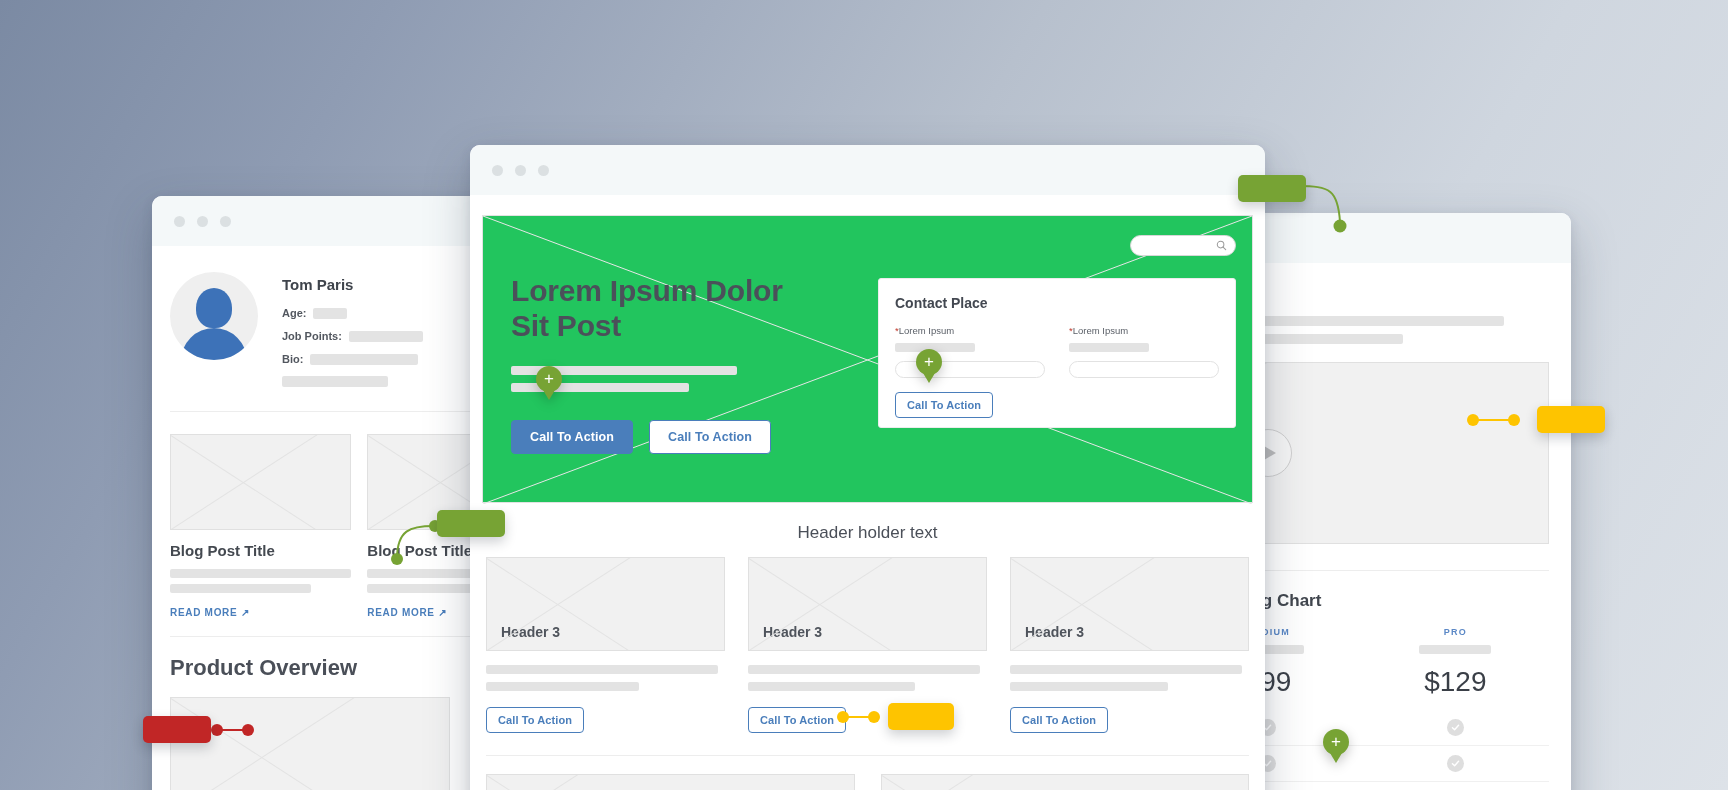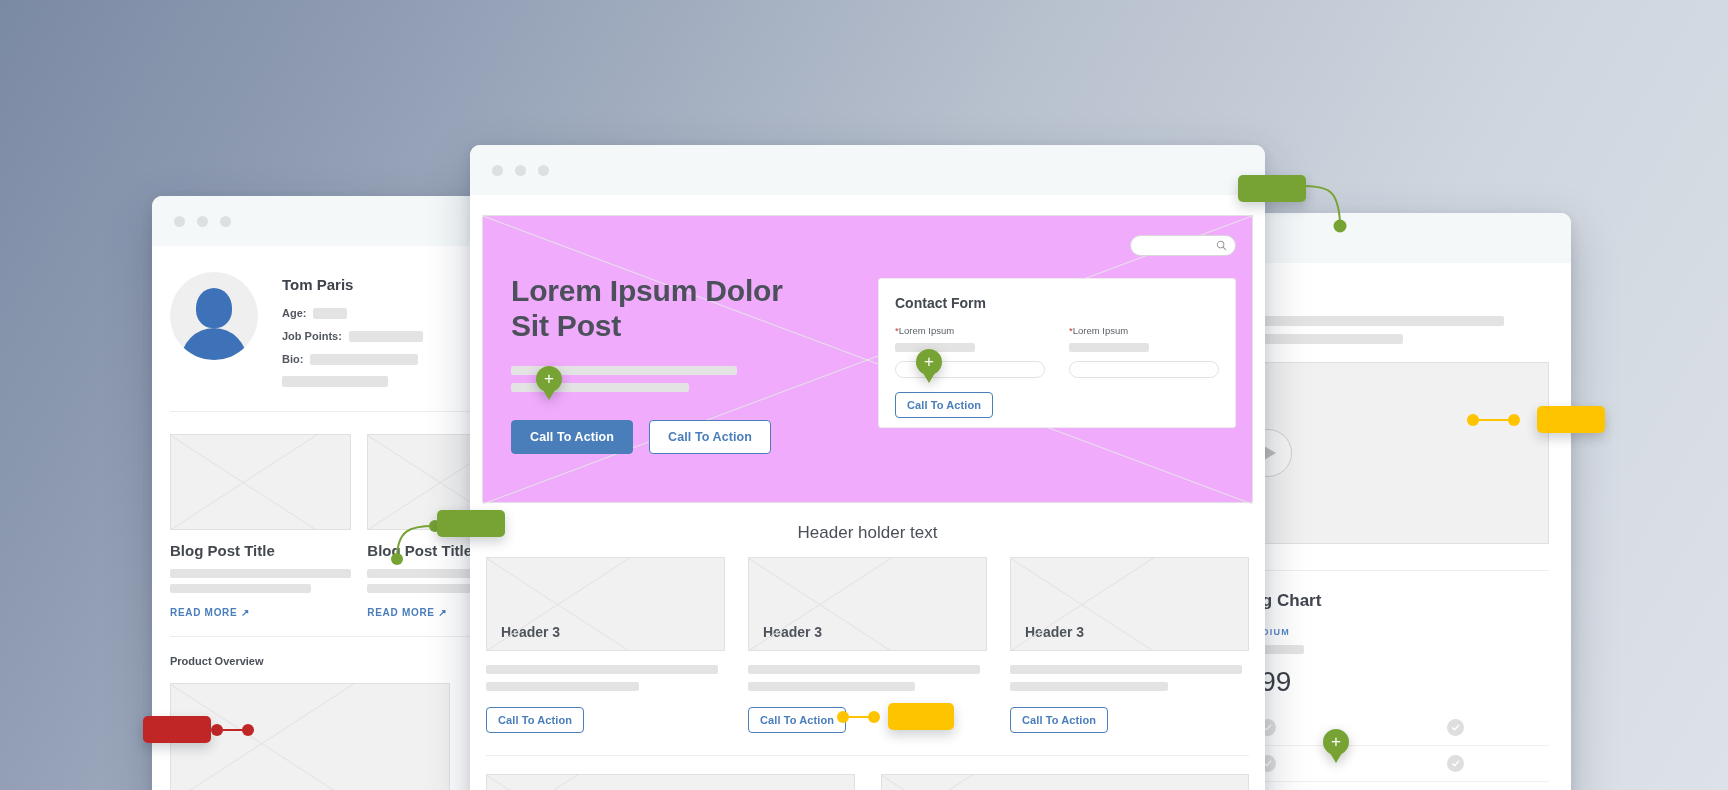--- a/index.html
+++ b/index.html
@@ -46,21 +46,21 @@
   .hero-diag line { stroke: #e6e6e6; stroke-width: 1; }
 
   .btn {
     display: inline-flex; align-items: center; justify-content: center;
     font-size: 12px; font-weight: 600; letter-spacing: .1px;
     border-radius: 4px; white-space: nowrap;
   }
   .btn-solid { background: #4a7ebb; color: #fff; border: 1px solid #4a7ebb; }
   .btn-ghost { background: #fff; color: #4a7ebb; border: 1px solid #4a7ebb; }
 
-  .sect-title { font-size: 11px; color: #4a4f58; font-weight: 700; }
+  .sect-title { font-size: 22px; color: #4a4f58; font-weight: 700; }
   .hdr3 { font-size: 14px; color: #4f545c; font-weight: 700; }
   .readmore { font-size: 10px; font-weight: 700; letter-spacing: .7px; color: #4a7ebb; }
 
   
   #win-left { left: 152px; top: 196px; width: 612px; height: 660px; }
   #win-left .win-body { height: 610px; padding: 0 18px; }
 
   .persona { display: flex; gap: 24px; padding: 26px 0 24px; }
   .avatar {
     width: 88px; height: 88px; border-radius: 50%;
@@ -98,21 +98,21 @@
   .pprice { font-size: 28px; color: #3a3f47; text-align: center; font-weight: 400; }
   .mark { width: 17px; height: 17px; border-radius: 50%; background: #dedede;
           display: flex; align-items: center; justify-content: center; margin: 0 auto; }
   .mark svg { display: block; }
 
   
   #win-mid { left: 470px; top: 145px; width: 795px; height: 680px; }
   #win-mid .win-body { height: 630px; }
   .hero {
     position: relative; margin: 20px 12px 0; height: 288px;
-    background: #f0abfc; border: 1px solid #e2e2e2;
+    background: #22c55e; border: 1px solid #e2e2e2;
   }
   .hero h1 { font-size: 30px; line-height: 1.16; color: #4b505a; font-weight: 700; letter-spacing: -.2px; }
   .searchbox {
     position: absolute; right: 16px; top: 19px; width: 106px; height: 21px;
     border: 1px solid #d7d7d7; border-radius: 11px; background: #fff;
     display: flex; align-items: center; justify-content: flex-end; padding-right: 8px;
   }
   .contact-card {
     position: absolute; right: 16px; top: 62px; width: 358px; height: 150px;
     background: #fff; border: 1px solid #ececec; border-radius: 3px; padding: 16px 16px;
@@ -288,20 +288,25 @@
         <div>
           <div class="ptier">STARTER</div>
           <div class="ph" style="height:9px;width:60px;margin:8px auto 0;"></div>
           <div class="pprice" style="margin-top:12px;">$49</div>
         </div>
         <div>
           <div class="ptier">MEDIUM</div>
           <div class="ph" style="height:9px;width:72px;margin:8px auto 0;"></div>
           <div class="pprice" style="margin-top:12px;">$99</div>
         </div>
+        <div>
+          <div class="ptier">PRO</div>
+          <div class="ph" style="height:9px;width:72px;margin:8px auto 0;"></div>
+          <div class="pprice" style="margin-top:12px;">$129</div>
+        </div>
       </div>
 
       <div style="margin-top:12px;">
         <div style="display:grid;grid-template-columns:repeat(3,1fr);padding:9px 0;border-bottom:1px solid #f0f0f0;">
           <div class="mark">
               <svg width="9" height="9" viewBox="0 0 10 10">
                 <path d="M1.6 5.2 L4 7.4 L8.4 2.6" stroke="#fff" stroke-width="1.6" fill="none" stroke-linecap="round" stroke-linejoin="round"></path>
               </svg>
             </div>
           <div class="mark">
@@ -370,21 +375,21 @@
           </h1>
           <div class="ph" style="height:9px;width:226px;margin-top:22px;"></div>
           <div class="ph" style="height:9px;width:178px;margin-top:8px;"></div>
           <div style="display:flex;gap:16px;margin-top:28px;">
             <button class="btn btn-solid" style="padding:9px 18px;font-size:12.5px;">Call To Action</button>
             <button class="btn btn-ghost" style="padding:9px 18px;font-size:12.5px;">Call To Action</button>
           </div>
         </div>
 
         <div class="contact-card">
-          <h3>Contact Form</h3>
+          <h3>Contact Place</h3>
           <div style="display:grid;grid-template-columns:1fr 1fr;gap:24px;">
             <div>
               <div class="flabel"><span class="req">*</span><span>Lorem Ipsum</span></div>
               <div class="ph" style="height:9px;width:80px;margin-top:7px;"></div>
               <div class="finput" style="margin-top:9px;"></div>
             </div>
             <div>
               <div class="flabel"><span class="req">*</span><span>Lorem Ipsum</span></div>
               <div class="ph" style="height:9px;width:80px;margin-top:7px;"></div>
               <div class="finput" style="margin-top:9px;"></div>

